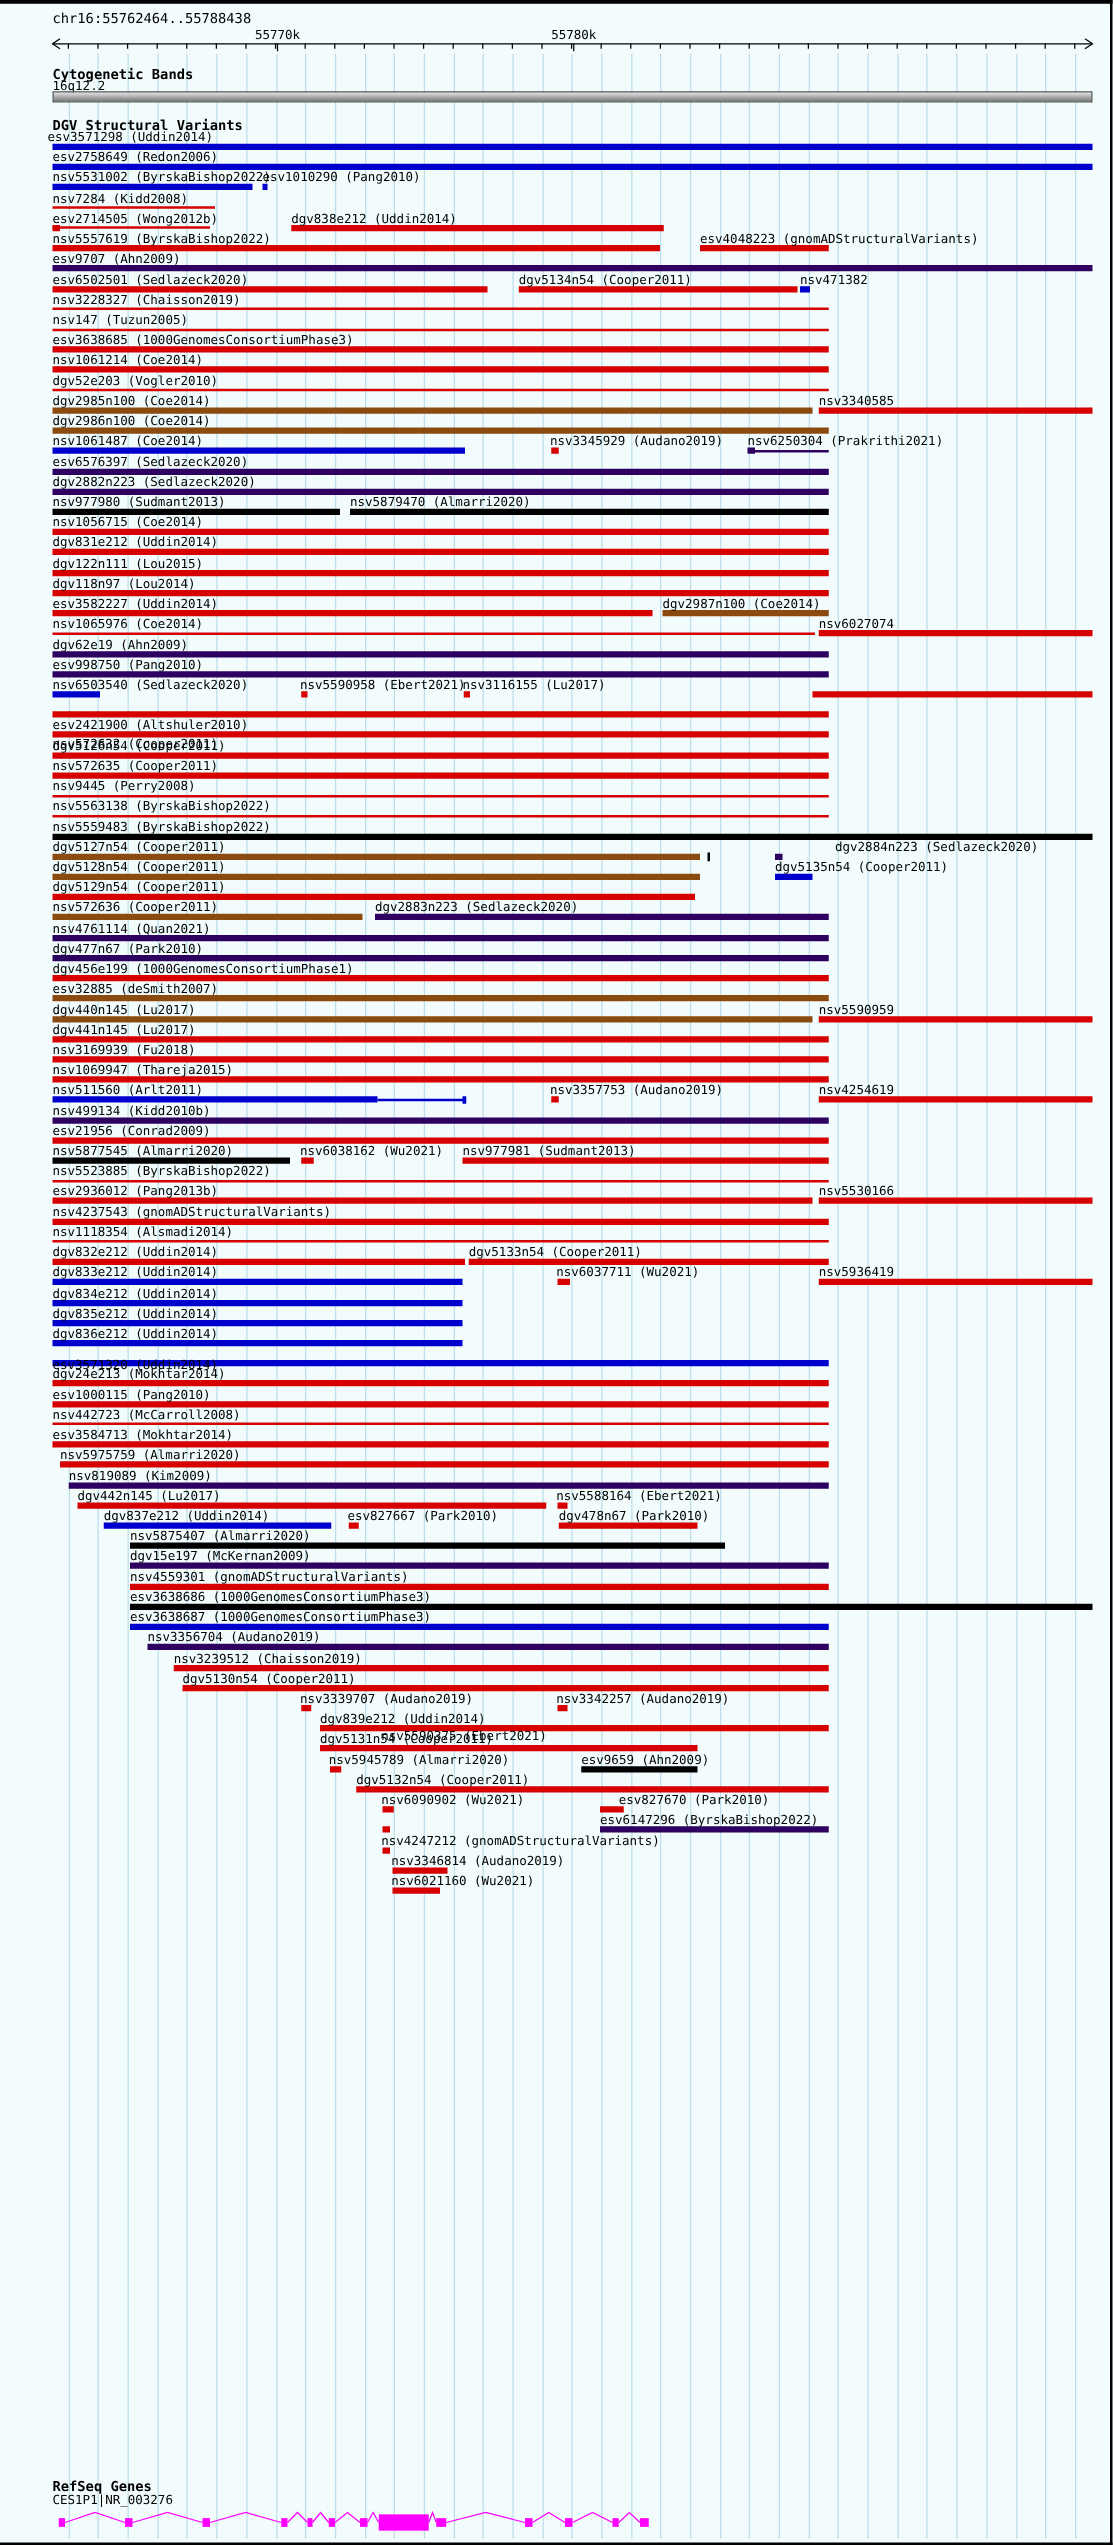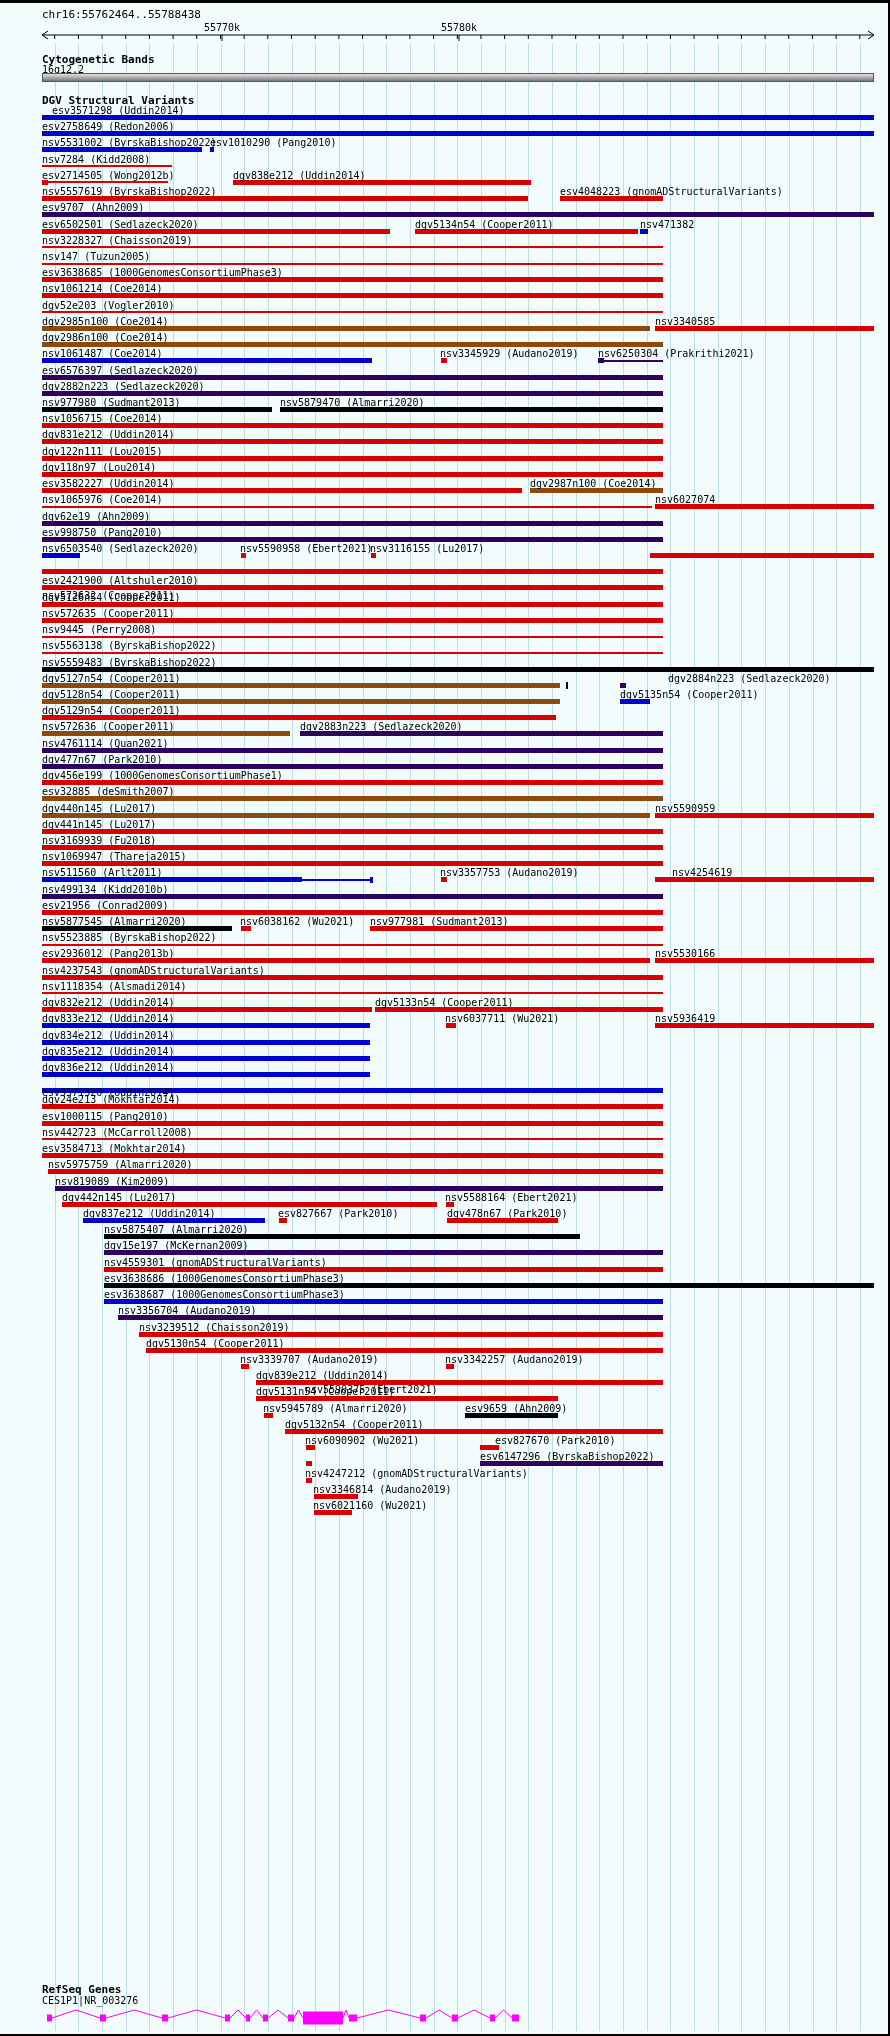--- a/index.html
+++ b/index.html
@@ -103,21 +103,21 @@
       <line x1="765.0999999999996" y1="32" x2="765.0999999999996" y2="36" stroke="#000"></line>
       <line x1="788.7799999999995" y1="32" x2="788.7799999999995" y2="36" stroke="#000"></line>
       <line x1="812.4599999999995" y1="32" x2="812.4599999999995" y2="36" stroke="#000"></line>
       <line x1="836.1399999999994" y1="32" x2="836.1399999999994" y2="36" stroke="#000"></line>
       <line x1="859.8199999999994" y1="32" x2="859.8199999999994" y2="36" stroke="#000"></line>
       <text x="222" y="28" text-anchor="middle" font-size="10px" font-family="&quot;DejaVu Sans Mono&quot;,monospace" fill="#000">55770k</text>
       <line x1="222" y1="32" x2="222" y2="38" stroke="#000"></line>
       <text x="459" y="28" text-anchor="middle" font-size="10px" font-family="&quot;DejaVu Sans Mono&quot;,monospace" fill="#000">55780k</text>
       <line x1="459" y1="32" x2="459" y2="38" stroke="#000"></line>
     </svg>
-    <div class="track-label" style="left: 52px; top: 103px; text-align: center;">esv3571298 (Uddin2014)</div>
+    <div class="track-label" style="left: 38px; top: 103px; text-align: center;">esv3571298 (Uddin2014)</div>
     <div class="bar" style="left: 42px; width: 832px; height: 5px; top: 112px; background: rgb(0, 0, 204);"></div>
     <div class="track-label" style="left: 42px; top: 119.2px;">esv2758649 (Redon2006)</div>
     <div class="bar" style="left: 42px; width: 832px; height: 5px; top: 128.2px; background: rgb(0, 0, 204);"></div>
     <div class="track-label" style="left: 42px; top: 135.4px;">nsv5531002 (ByrskaBishop2022)</div>
     <div class="bar" style="left: 42px; width: 160px; height: 5px; top: 144.4px; background: rgb(0, 0, 204);"></div>
     <div class="track-label" style="left: 210px; top: 135.4px;">esv1010290 (Pang2010)</div>
     <div class="bar" style="left: 210px; width: 4px; height: 5px; top: 144.4px; background: rgb(0, 0, 204);"></div>
     <div class="track-label" style="left: 42px; top: 151.7px;">nsv7284 (Kidd2008)</div>
     <div class="bar" style="left: 42px; width: 130px; height: 2px; top: 162.2px; background: rgb(214, 0, 0);"></div>
     <div class="track-label" style="left: 42px; top: 167.9px;">esv2714505 (Wong2012b)</div>
@@ -241,21 +241,21 @@
     <div class="track-label" style="left: 42px; top: 832.9px;">nsv3169939 (Fu2018)</div>
     <div class="bar" style="left: 42px; width: 621px; height: 5px; top: 841.9px; background: rgb(214, 0, 0);"></div>
     <div class="track-label" style="left: 42px; top: 849.1px;">nsv1069947 (Thareja2015)</div>
     <div class="bar" style="left: 42px; width: 621px; height: 5px; top: 858.1px; background: rgb(214, 0, 0);"></div>
     <div class="track-label" style="left: 42px; top: 865.3px;">nsv511560 (Arlt2011)</div>
     <div class="bar" style="left: 42px; width: 260px; height: 5px; top: 874.3px; background: rgb(0, 0, 204);"></div>
     <div class="bar" style="left: 302px; width: 70px; height: 2px; top: 875.8px; background: rgb(0, 0, 204);"></div>
     <div class="bar" style="left: 370px; width: 3px; height: 6px; top: 873.8px; background: rgb(0, 0, 204);"></div>
     <div class="track-label" style="left: 440px; top: 865.3px;">nsv3357753 (Audano2019)</div>
     <div class="bar" style="left: 441px; width: 6px; height: 5px; top: 874.3px; background: rgb(214, 0, 0);"></div>
-    <div class="track-label" style="left: 655px; top: 865.3px; margin-left: 17px;">nsv4254619</div>
+    <div class="track-label" style="left: 655px; top: 865.3px;">nsv4254619</div>
     <div class="bar" style="left: 655px; width: 219px; height: 5px; top: 874.3px; background: rgb(214, 0, 0);"></div>
     <div class="track-label" style="left: 42px; top: 881.6px;">nsv499134 (Kidd2010b)</div>
     <div class="bar" style="left: 42px; width: 621px; height: 5px; top: 890.6px; background: rgb(46, 0, 96);"></div>
     <div class="track-label" style="left: 42px; top: 897.8px;">esv21956 (Conrad2009)</div>
     <div class="bar" style="left: 42px; width: 621px; height: 5px; top: 906.8px; background: rgb(214, 0, 0);"></div>
     <div class="track-label" style="left: 42px; top: 914px;">nsv5877545 (Almarri2020)</div>
     <div class="bar" style="left: 42px; width: 190px; height: 5px; top: 923px; background: rgb(0, 0, 0);"></div>
     <div class="track-label" style="left: 240px; top: 914px;">nsv6038162 (Wu2021)</div>
     <div class="bar" style="left: 241px; width: 10px; height: 5px; top: 923px; background: rgb(214, 0, 0);"></div>
     <div class="track-label" style="left: 370px; top: 914px;">nsv977981 (Sudmant2013)</div>

